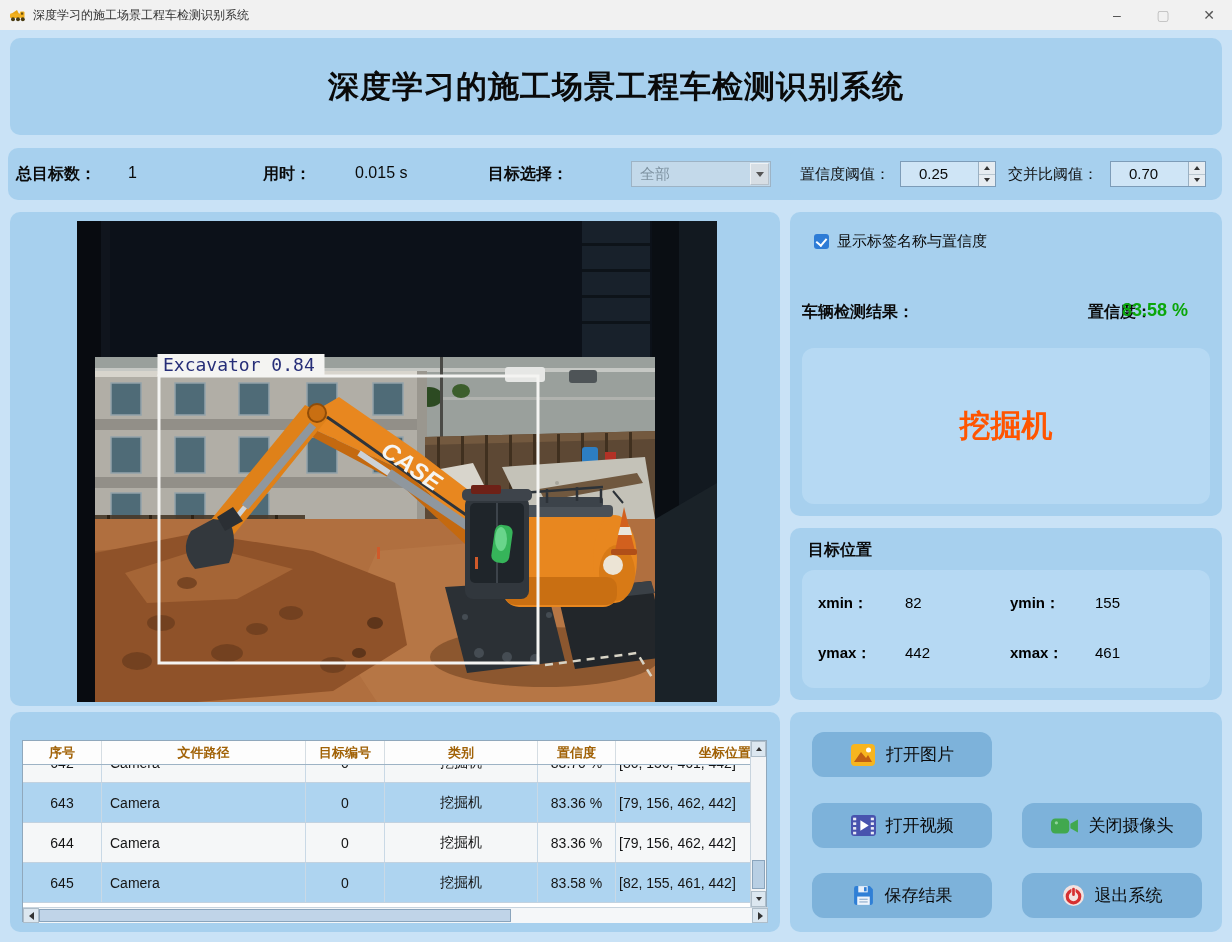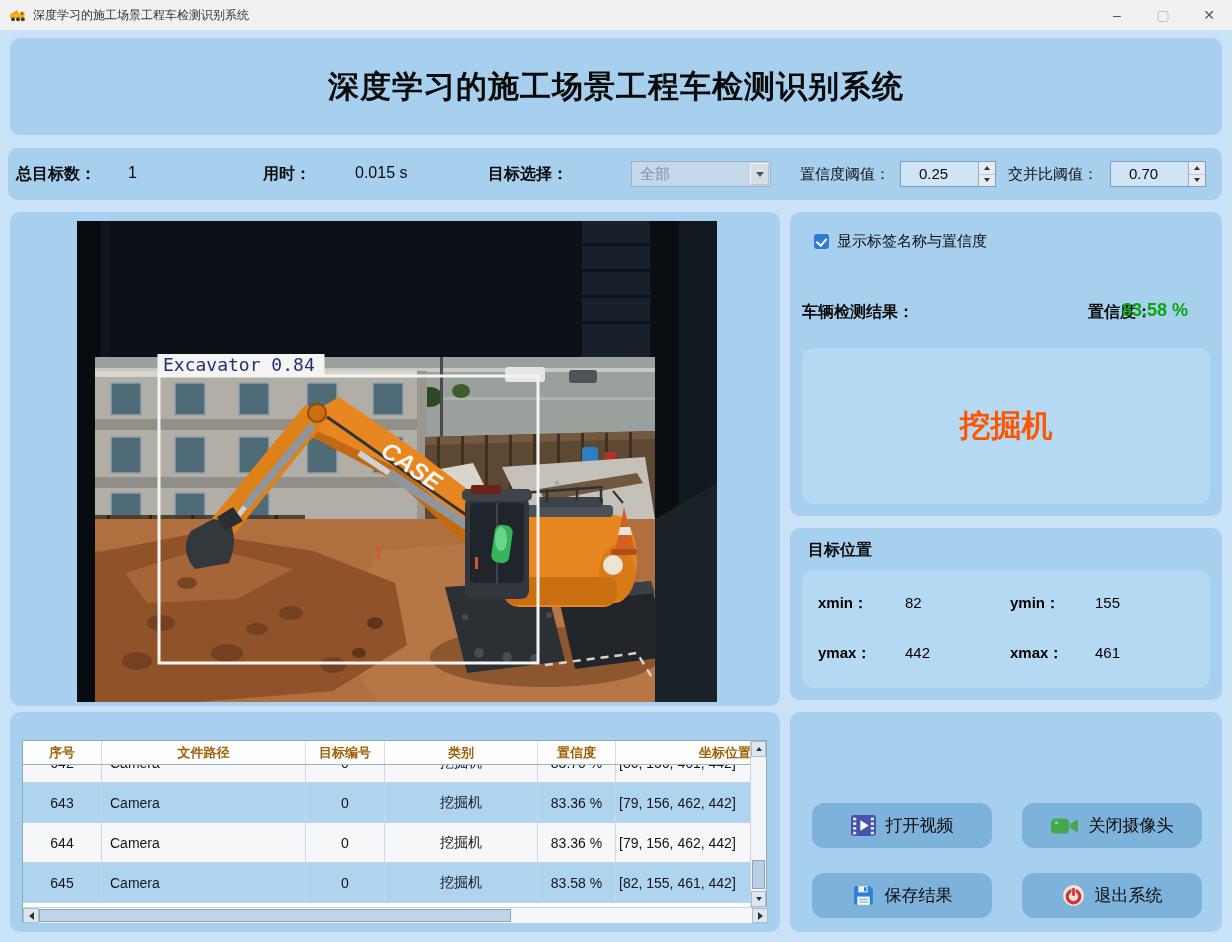--- a/index.html
+++ b/index.html
@@ -337,20 +337,28 @@
       <span class="pos-item" style="left:208px;top:24px"><b>ymin：</b></span>
       <span class="pos-item" style="left:293px;top:24px">155</span>
       <span class="pos-item" style="left:16px;top:74px"><b>ymax：</b></span>
       <span class="pos-item" style="left:103px;top:74px">442</span>
       <span class="pos-item" style="left:208px;top:74px"><b>xmax：</b></span>
       <span class="pos-item" style="left:293px;top:74px">461</span>
     </div>
   </div>
 
   <div class="panel btns-panel">
+    <button class="cbtn-big" style="left:22px;top:20px">
+      <svg width="26" height="22" viewBox="0 0 24 22">
+        <rect width="24" height="22" rx="4" fill="#f7b51f"></rect>
+          <circle cx="17.5" cy="6" r="2.5" fill="#fff"></circle>
+        <polygon points="3,18 10,8 15,14 17,11 21,18" fill="#c05f14"></polygon>
+      </svg>
+        <span>打开图片</span>
+    </button>
     <button class="cbtn-big" style="left:22px;top:91px">
       <svg width="25" height="21" viewBox="0 0 24 20">
         <rect width="24" height="20" rx="3" fill="#4853ae"></rect>
         <g fill="#e8eaf5">
             <rect x="2" y="2.5" width="3" height="2.5"></rect>
             <rect x="2" y="7" width="3" height="2.5"></rect>
             <rect x="2" y="11.5" width="3" height="2.5"></rect>
             <rect x="2" y="16" width="3" height="2.5"></rect>
             <rect x="19" y="2.5" width="3" height="2.5"></rect>
             <rect x="19" y="7" width="3" height="2.5"></rect>

